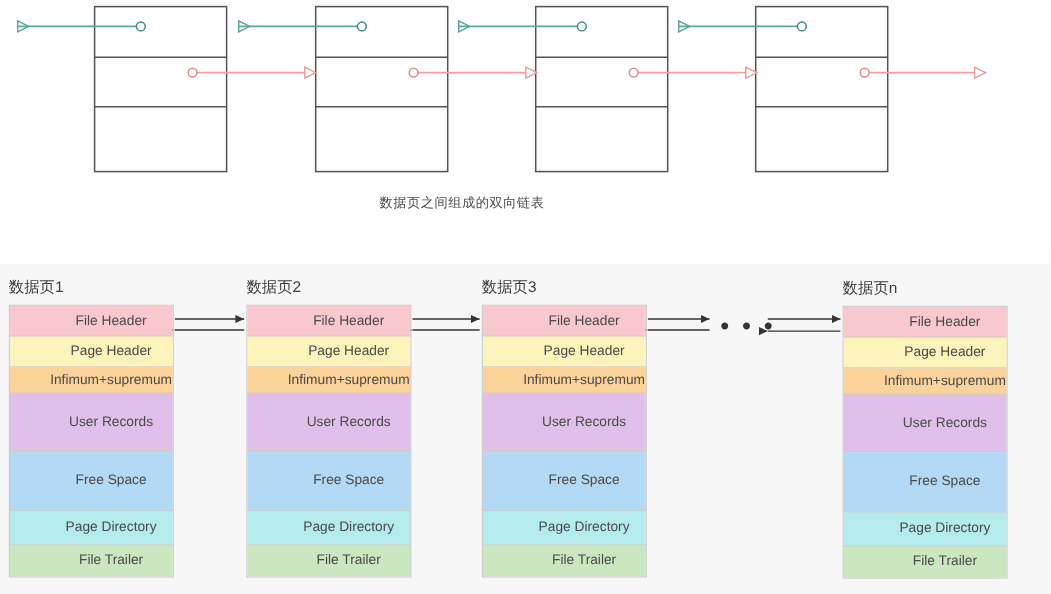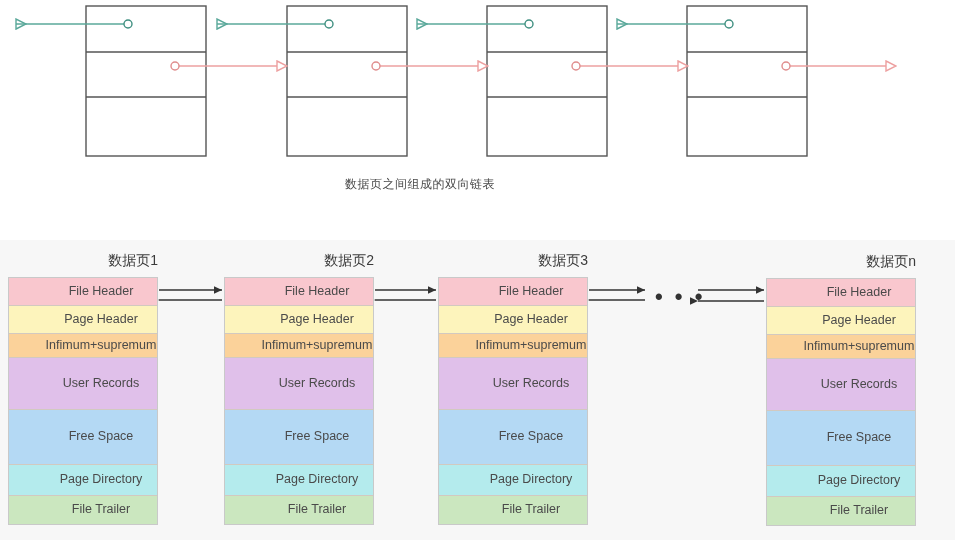--- a/index.html
+++ b/index.html
@@ -52,21 +52,21 @@
     left: 0; top: 0;
     pointer-events: none;
   }
   .page-col {
     position: absolute;
     width: 150px;
   }
   .page-title {
     position: absolute;
     width: 150px;
-    text-align: right;
+    text-align: left;
     font-size: 14px;
     color: #3b3b3b;
     top: -25px;
     left: 0;
   }
   .page-stack {
     position: absolute;
     top: 0; left: 0;
     width: 150px;
     border: 1px solid #c9c9c9;

